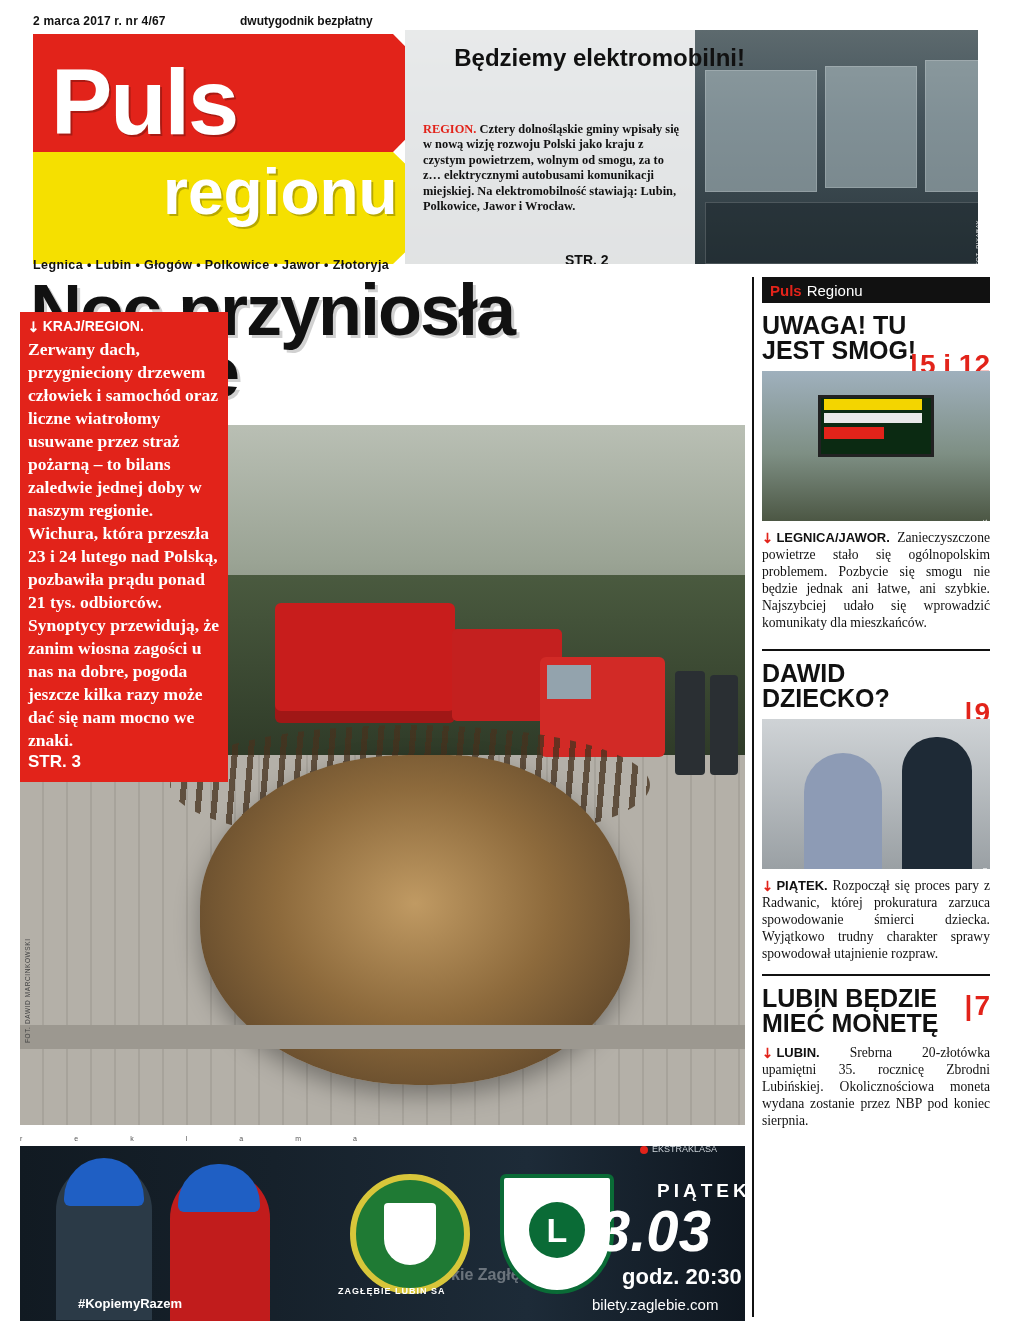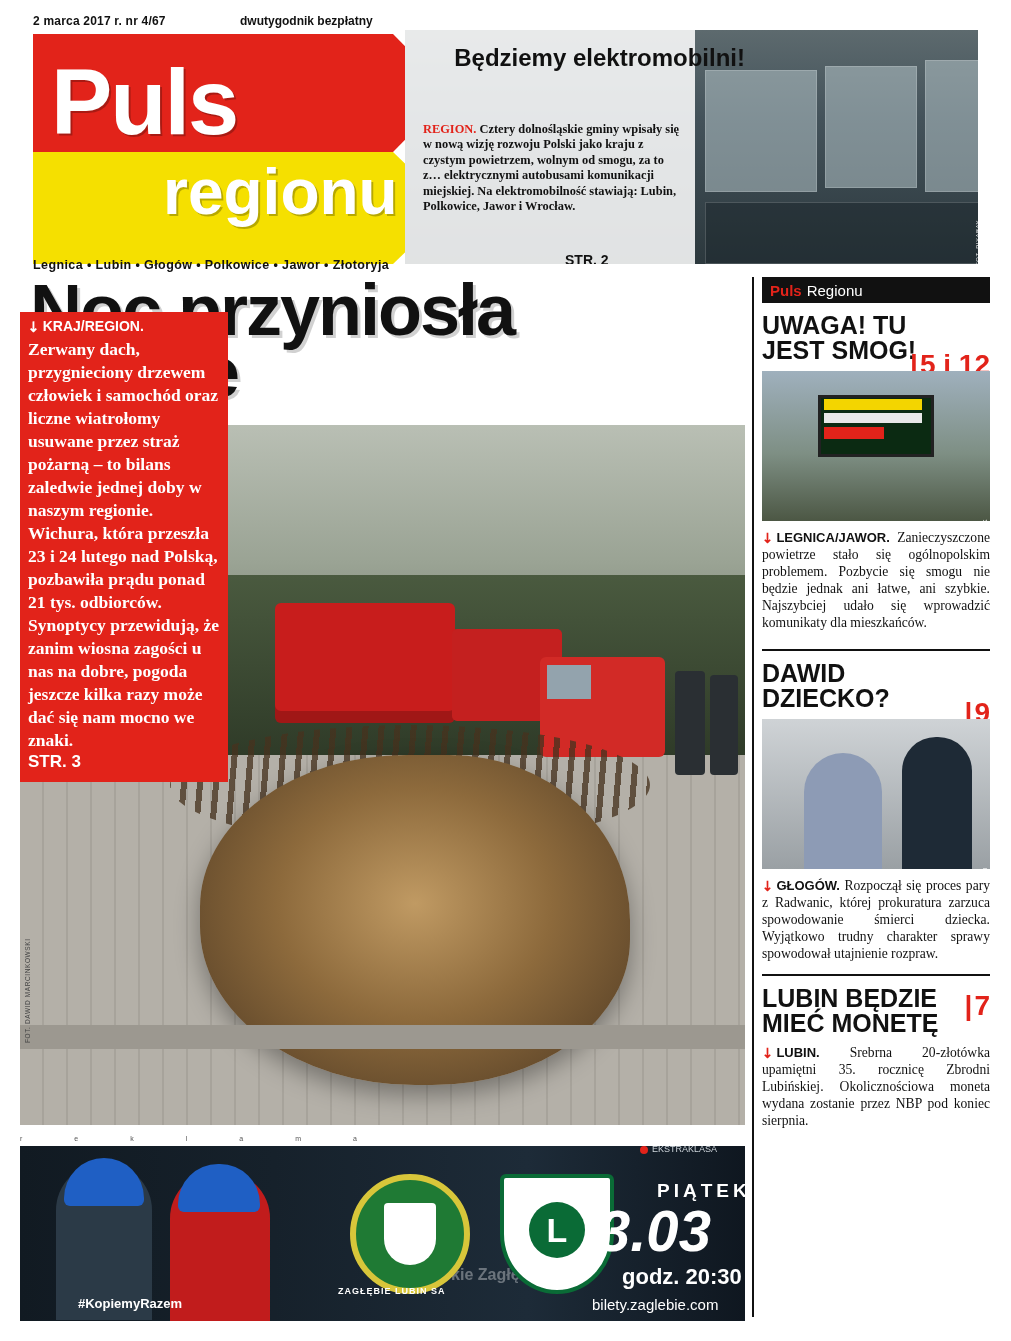--- a/index.html
+++ b/index.html
@@ -213,21 +213,21 @@
     <div style="position:relative;">
       <div class="rail-h" style="width:170px;">DAWID DZIECKO?</div>
       <div class="rail-pg" style="top:36px;"><span class="bar">|</span><span>9</span></div>
       <div class="rail-photo">
         <div class="rp2"></div>
         <div class="rp2-p1"></div>
         <div class="rp2-p2"></div>
         <div class="rcredit">FOT. JERZY ŁABĘDZKI</div>
       </div>
       <div class="rail-body">
-        <span class="arrow-red">↘</span><span class="city">GŁOGÓW.</span>
+        <span class="arrow-red">↘</span><span class="city">PIĄTEK.</span>
         <span>Rozpoczął się proces pary z Radwanic, której prokuratura zarzuca spowodowanie śmierci dziecka. Wyjątkowo trudny charakter sprawy spowodował utajnienie rozpraw.</span>
       </div>
     </div>
 
     <div style="width:228px;height:2px;background:#111;margin:12px 0 2px 0;"></div>
 
     <div style="position:relative;">
       <div class="rail-h" style="width:190px;">LUBIN BĘDZIE MIEĆ MONETĘ</div>
       <div class="rail-pg" style="top:4px;"><span class="bar">|</span><span>7</span></div>
       <div class="rail-body">

